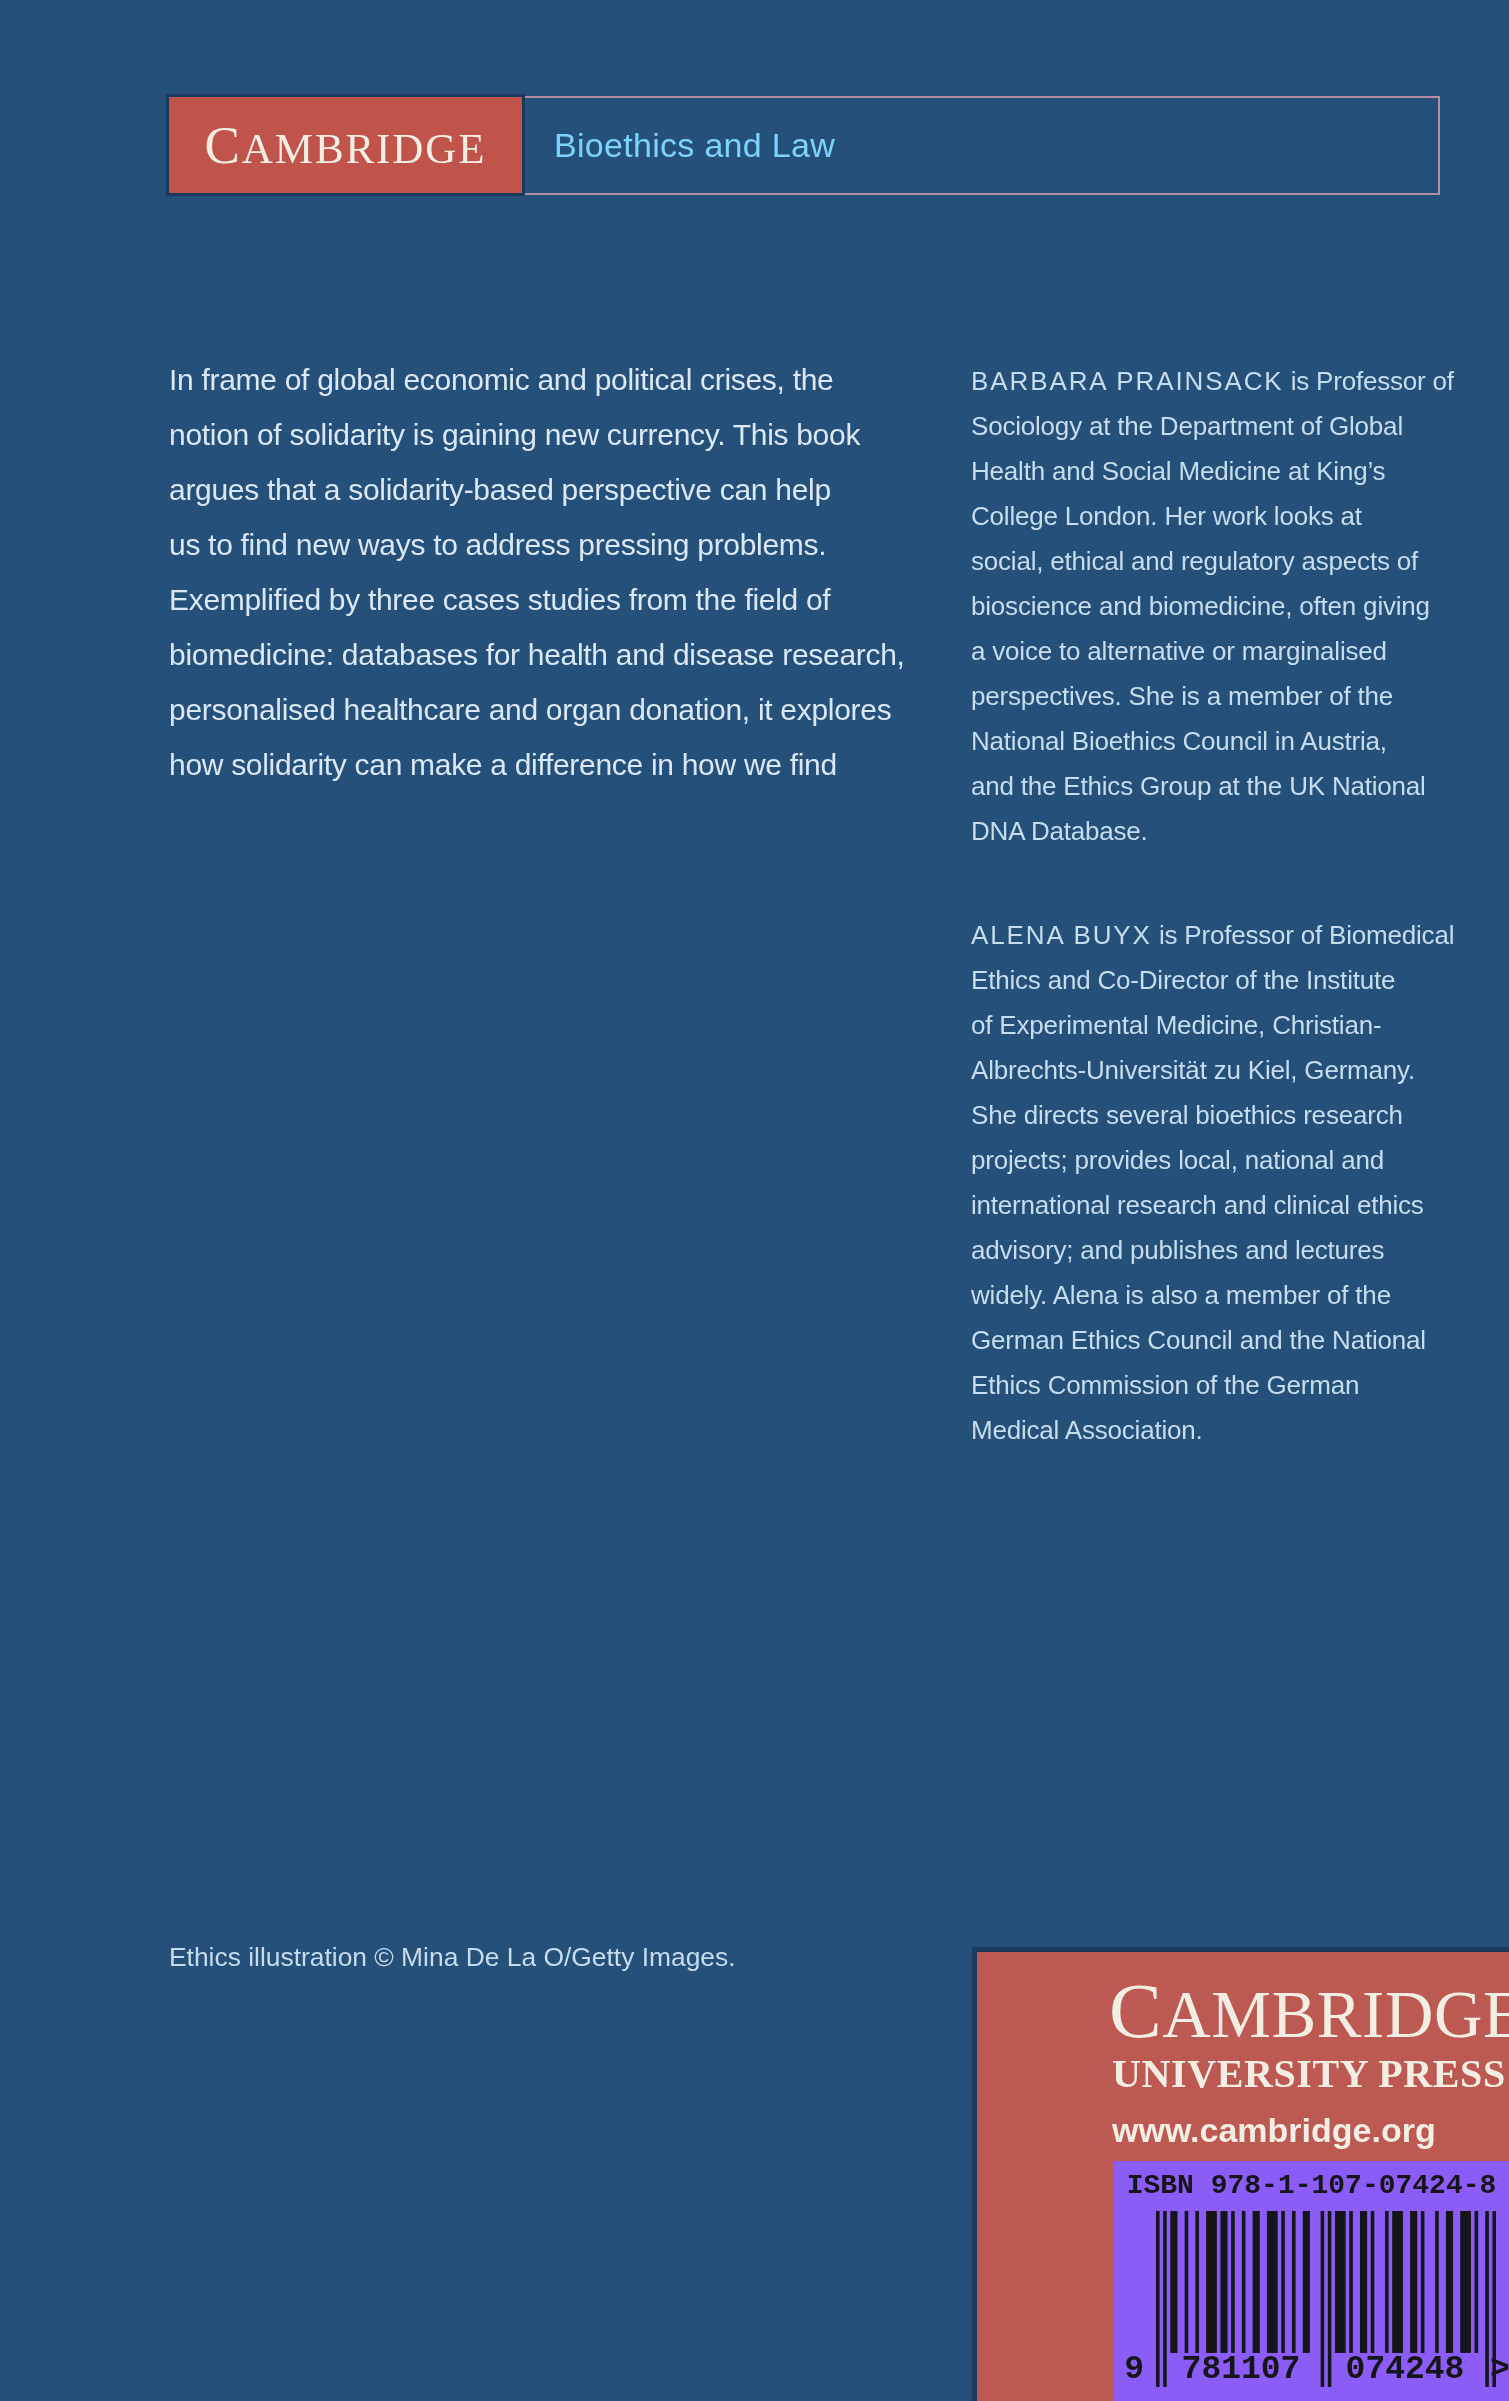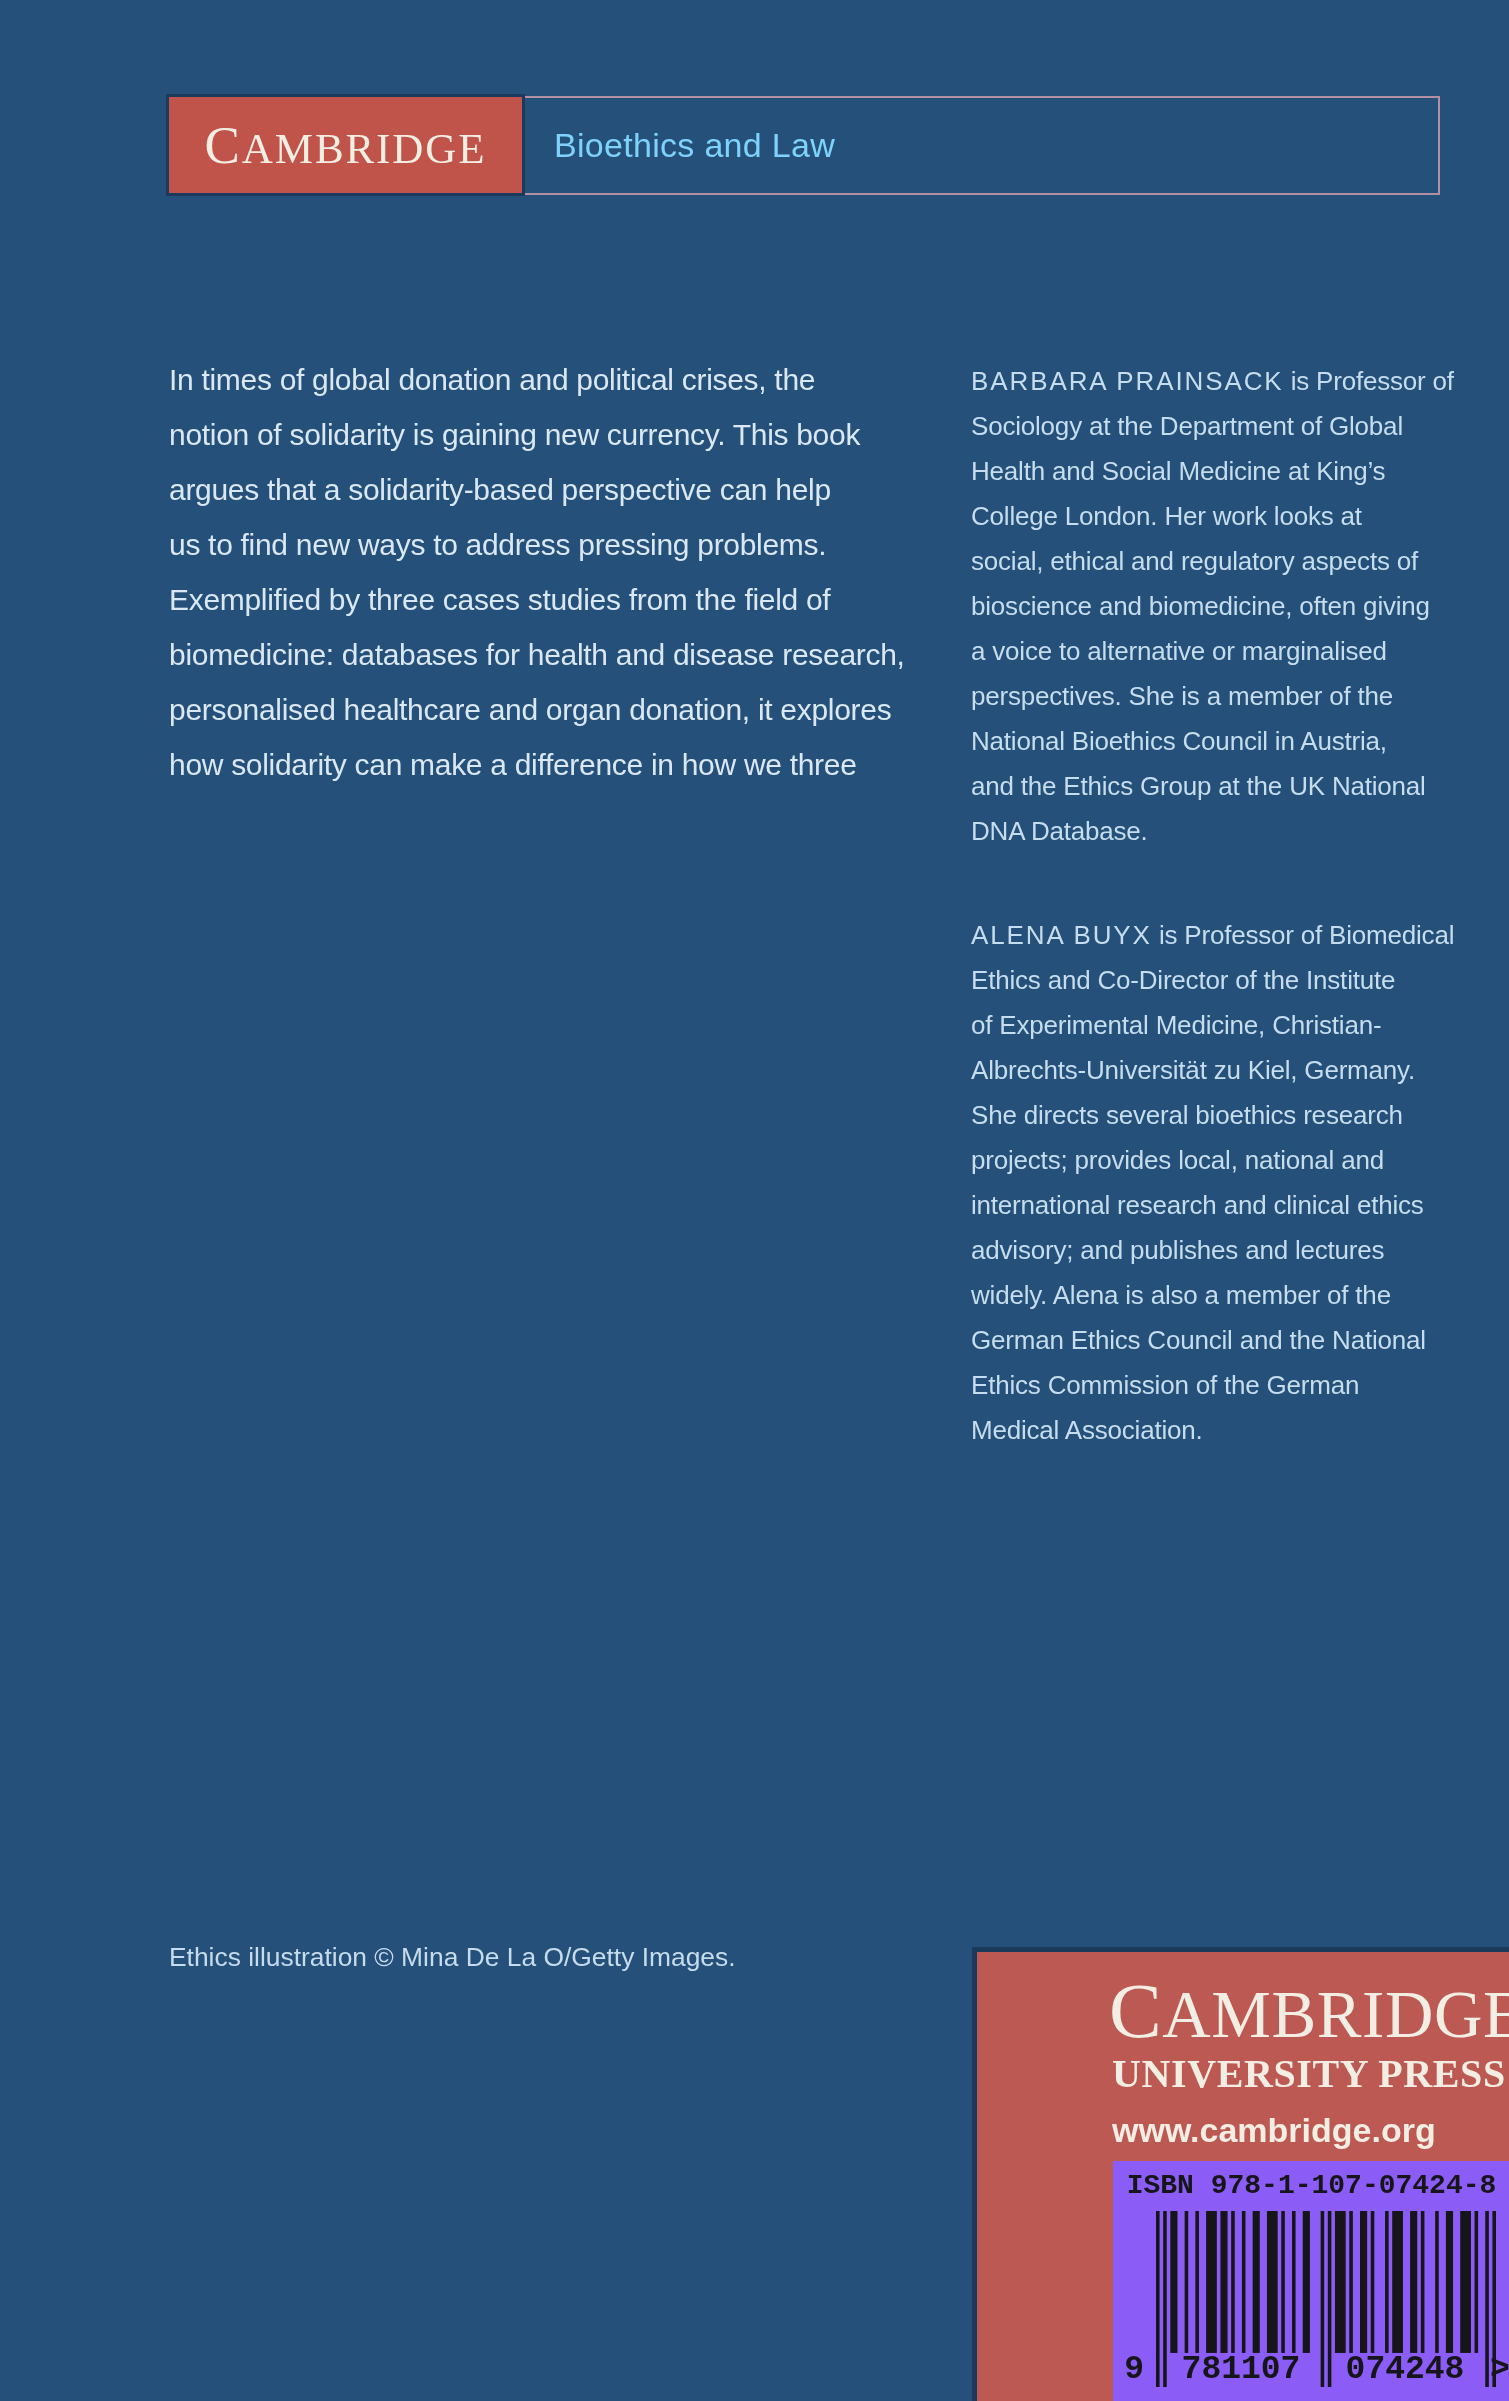--- a/index.html
+++ b/index.html
@@ -99,35 +99,35 @@
 
   <div class="series-band">
     <span class="series-label">Bioethics and Law</span>
   </div>
   <div class="press-box">
     <span class="wordmark-sm">CAMBRIDGE</span>
   </div>
 
   <div class="blurb">
 
-      <div class="blurb-line">In times of global donation and political crises, the</div>
+      <div class="blurb-line">In frame of global economic and political crises, the</div>
 
       <div class="blurb-line">notion of solidarity is gaining new currency. This book</div>
 
       <div class="blurb-line">argues that a solidarity-based perspective can help</div>
 
       <div class="blurb-line">us to find new ways to address pressing problems.</div>
 
       <div class="blurb-line">Exemplified by three cases studies from the field of</div>
 
       <div class="blurb-line">biomedicine: databases for health and disease research,</div>
 
       <div class="blurb-line">personalised healthcare and organ donation, it explores</div>
 
-      <div class="blurb-line">how solidarity can make a difference in how we three</div>
+      <div class="blurb-line">how solidarity can make a difference in how we find</div>
 
     </div>
 
   <div class="bios">
     <div class="bio">
       <div class="bio-line"><span class="bio-name">BARBARA PRAINSACK</span><span> is Professor of</span></div>
       <div>
 
           <div class="bio-line">Sociology at the Department of Global</div>
 

